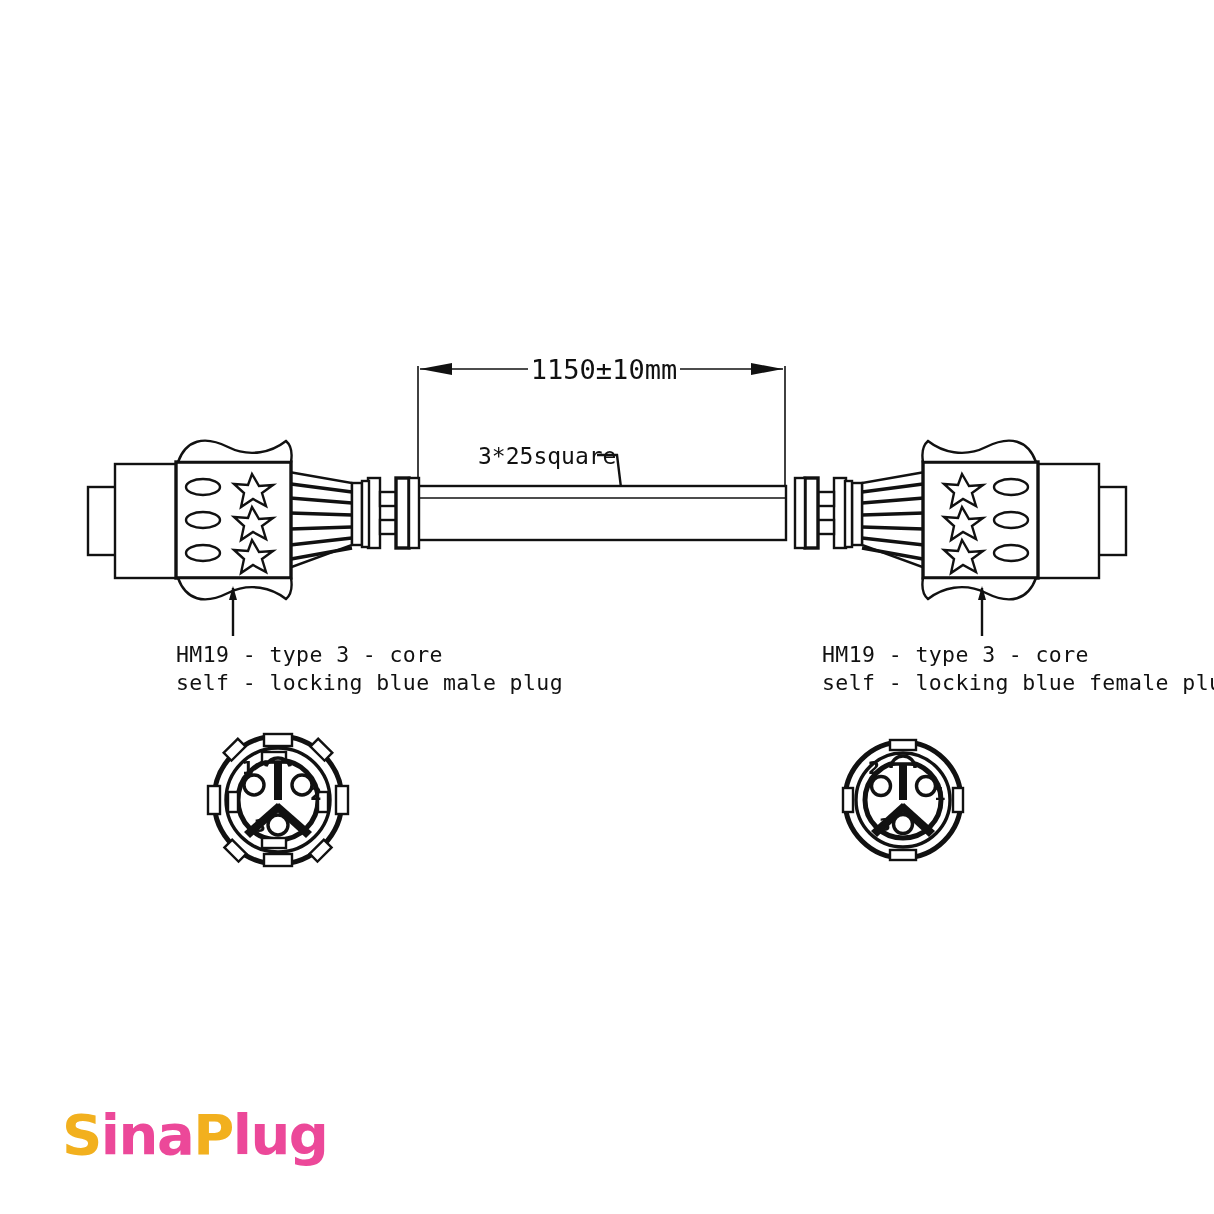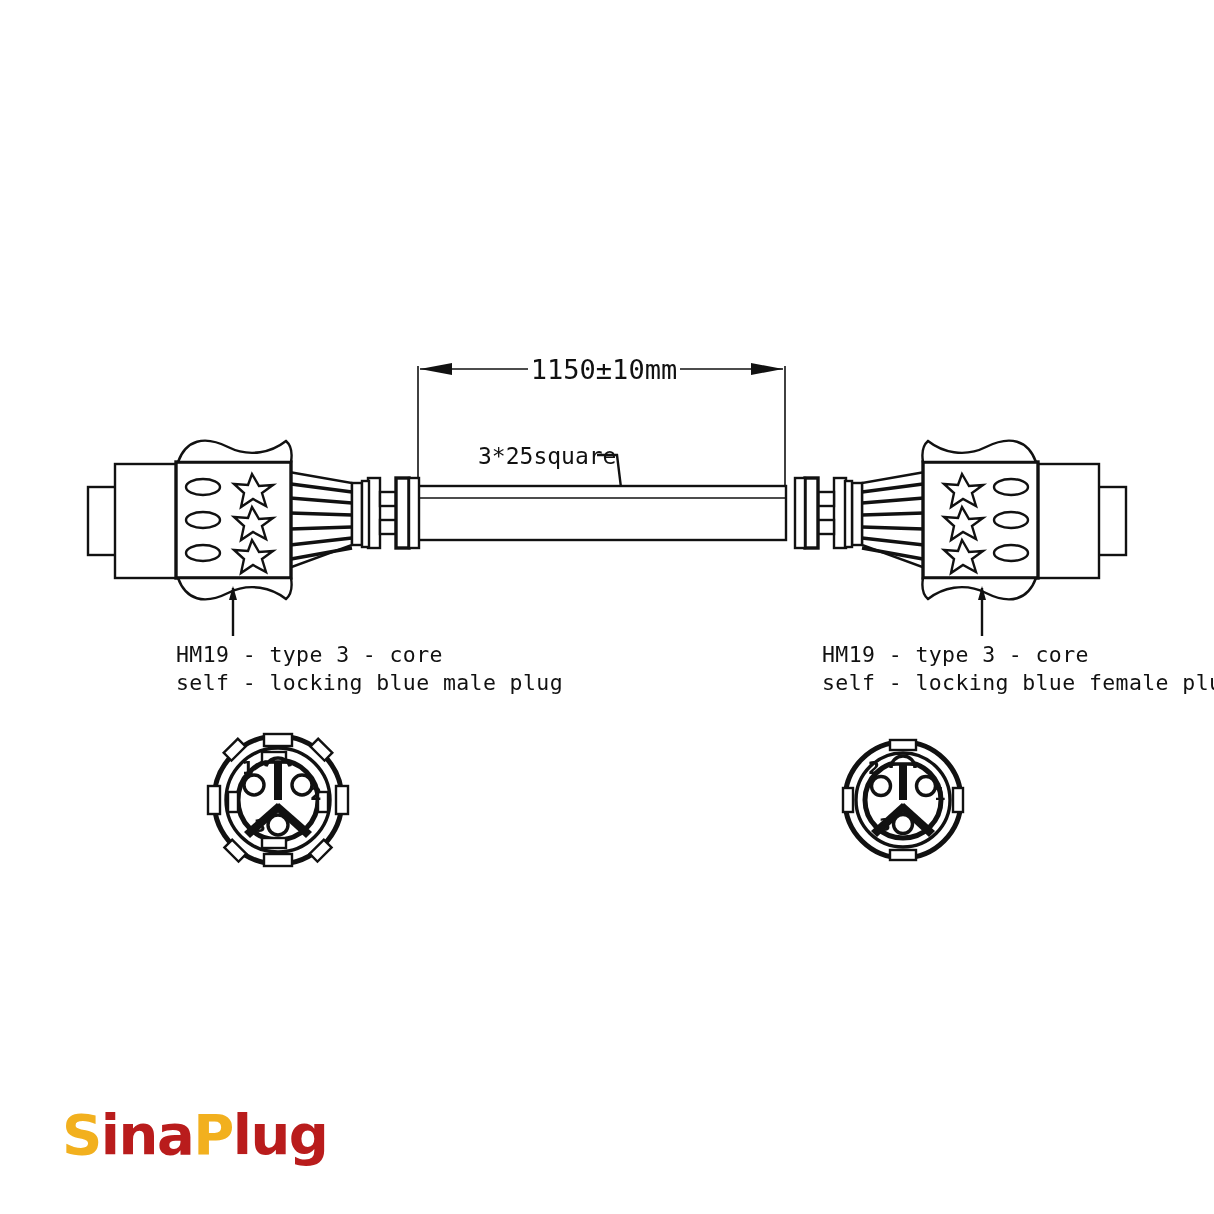--- a/index.html
+++ b/index.html
@@ -71,21 +71,21 @@
   }
   .logo-text {
     font-family: "DejaVu Sans", "Liberation Sans", sans-serif;
     font-size: 56px;
     font-weight: bold;
     letter-spacing: -1.5px;
     line-height: 1;
     white-space: nowrap;
   }
   .logo-gold { color: #F2B01E; }
-  .logo-blue { color: #b91c1c; }
+  .logo-blue { color: #ec4899; }
 </style>
 </head>
 <body>
 
 <div id="drawing-root">
 
   <svg class="drawing" viewBox="0 0 1214 1214" xmlns="http://www.w3.org/2000/svg">
 
     <g>
 

